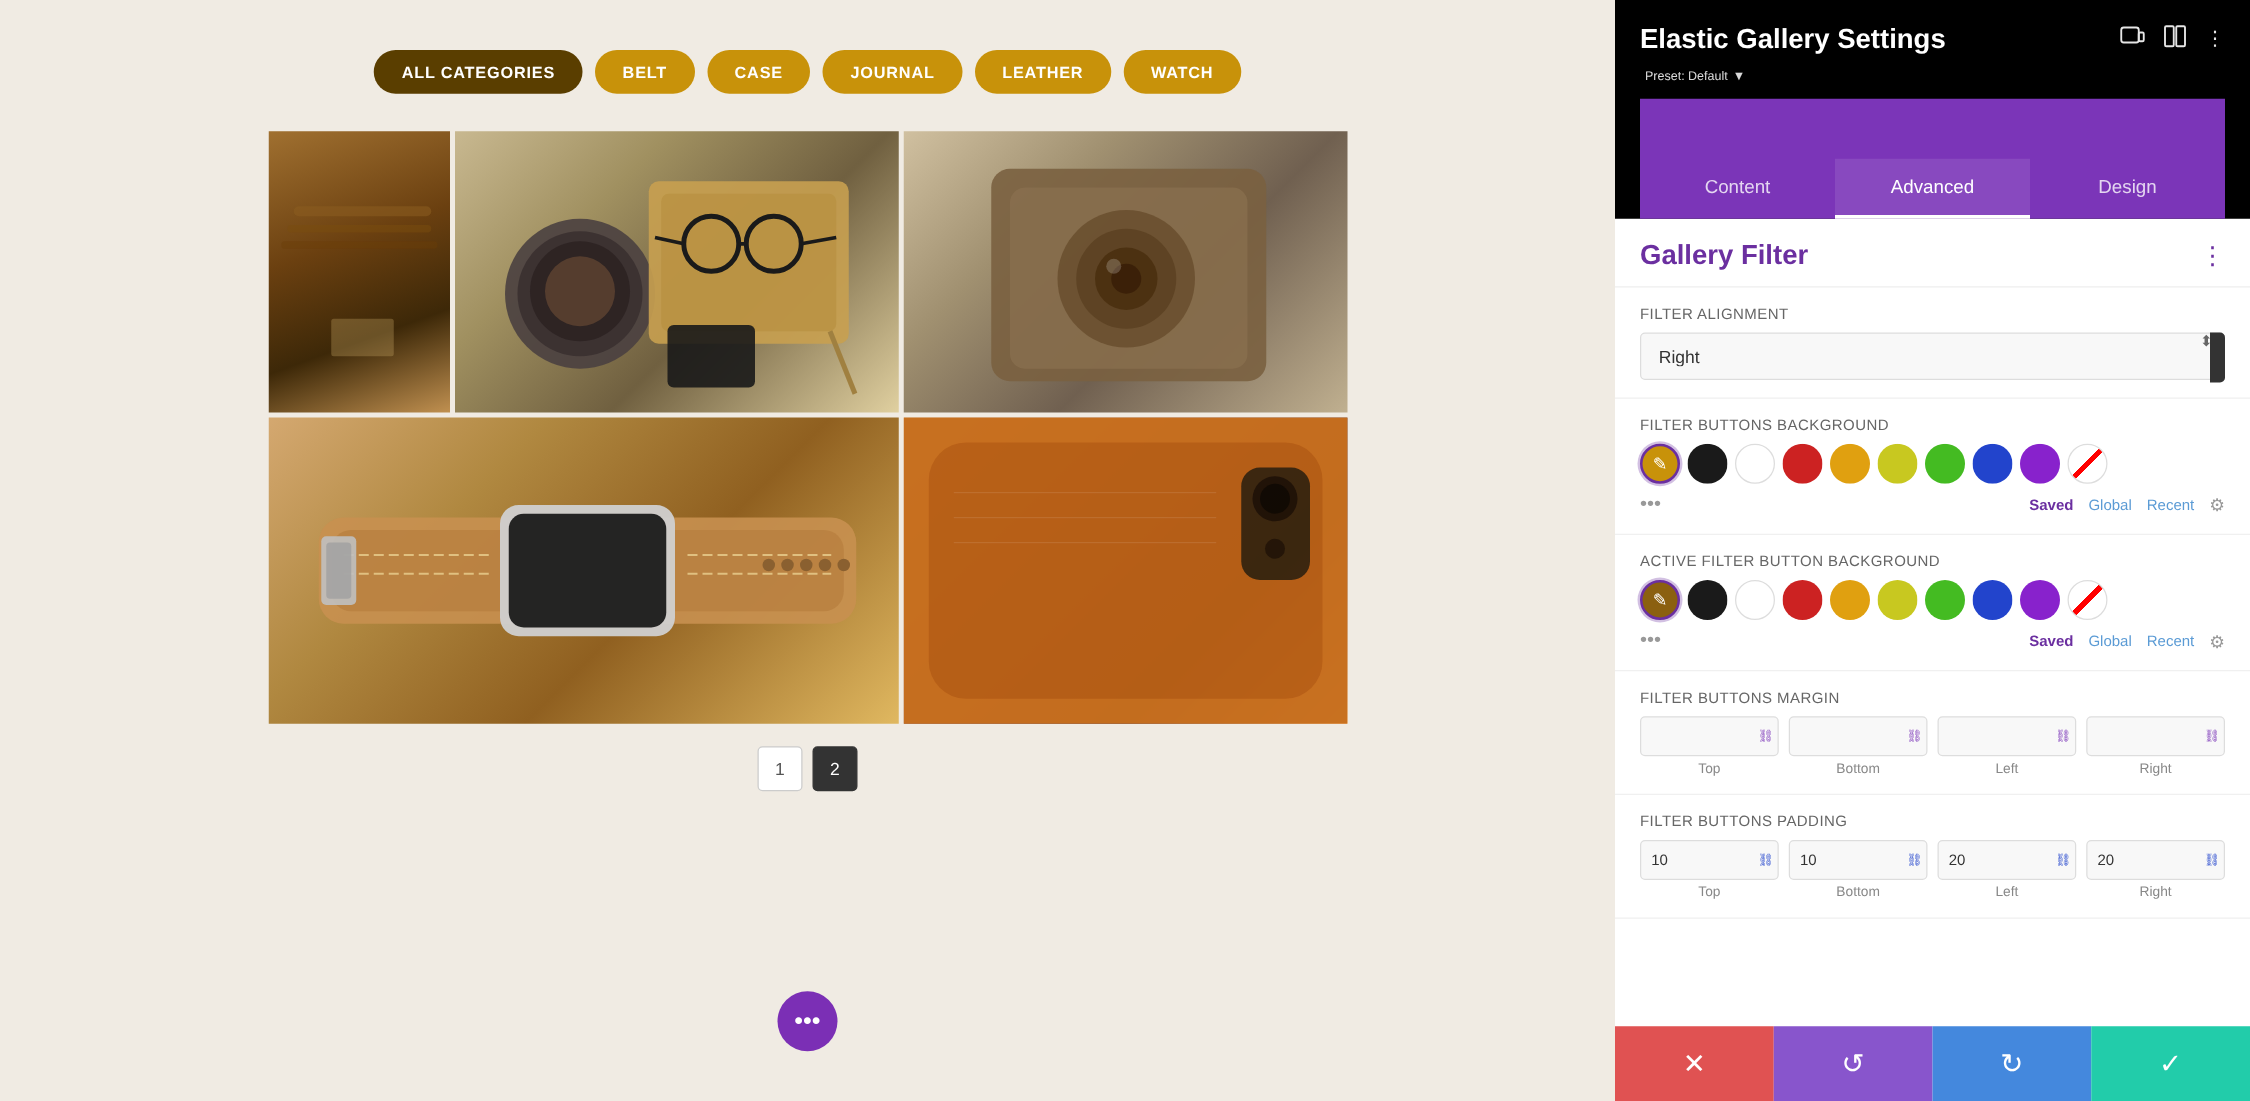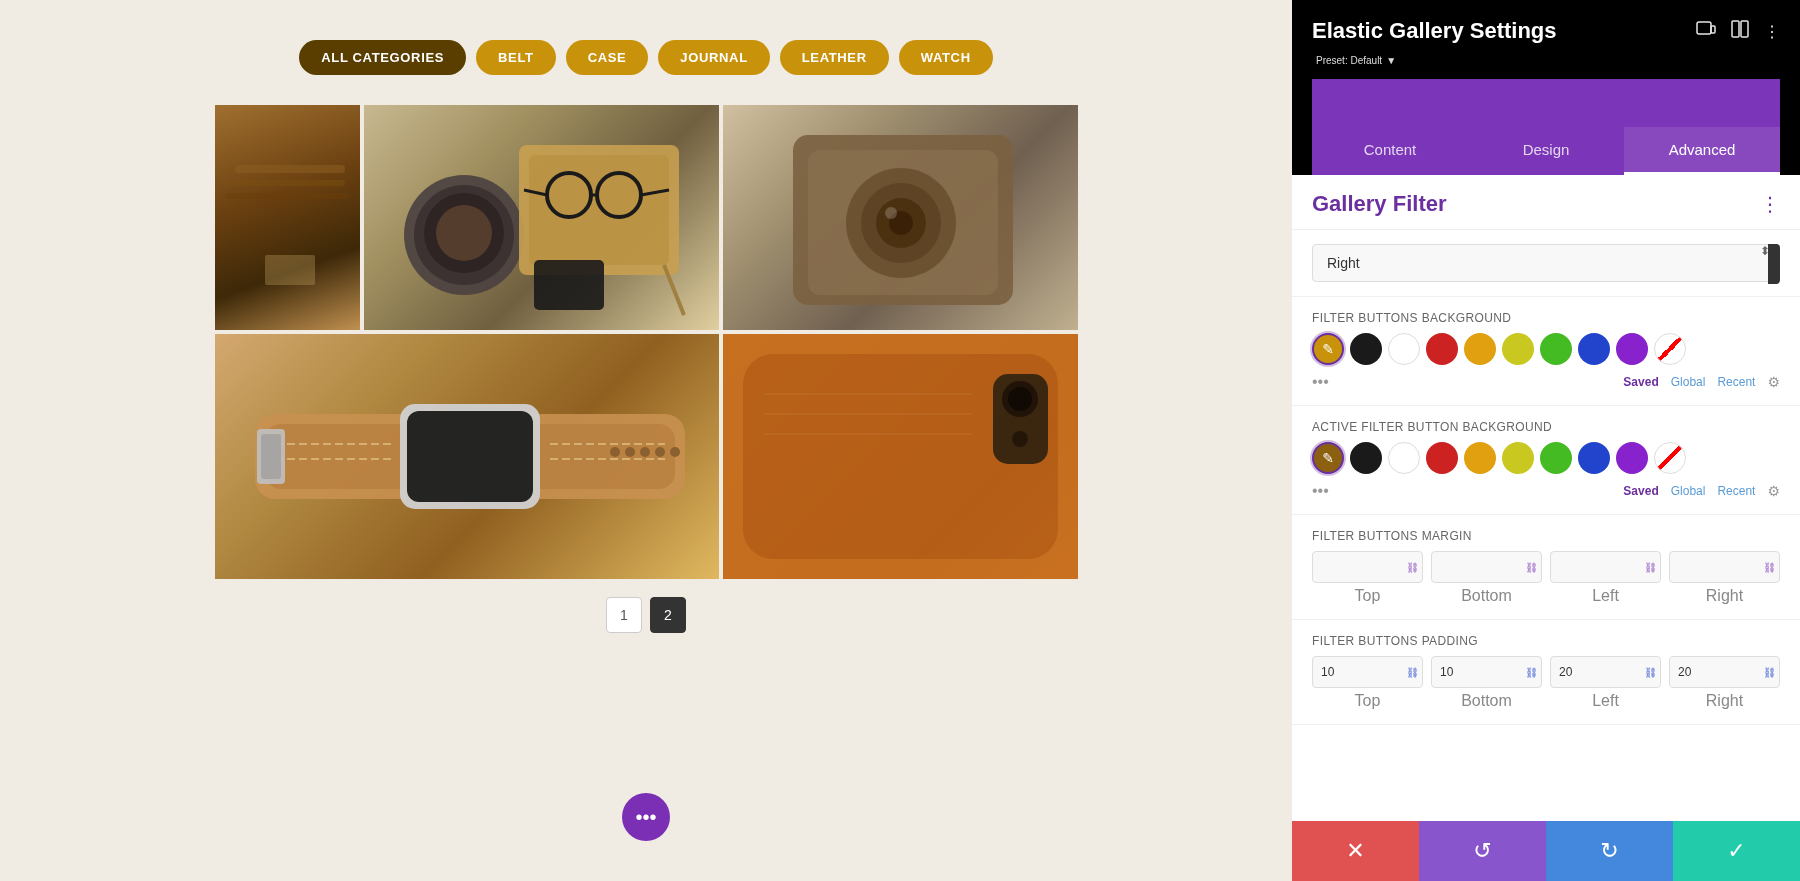--- a/index.html
+++ b/index.html
@@ -298,21 +298,21 @@
       outline: none;
     }
     .input-link-icon {
       position: absolute;
       right: 4px;
       font-size: 10px;
       color: #7b35b8;
       cursor: pointer;
     }
     .input-label {
-      font-size: 16px;
+      font-size: 11px;
       color: #888;
       text-align: center;
     }
 
     
     .panel-footer {
       display: flex;
       height: 60px;
       position: absolute;
       bottom: 0;
@@ -465,33 +465,34 @@
         </span>
         <span class="header-icon">⋮</span>
       </div>
     </div>
     <div class="preset-label">
       <span>Preset: Default</span><span>▼</span>
     </div>
 
     <div class="panel-tabs">
       <div class="panel-tab">Content</div>
+      <div class="panel-tab active">Advanced</div>
       <div class="panel-tab">Design</div>
-      <div class="panel-tab active">Advanced</div>
     </div>
   </div>
 
   <div class="panel-content">
 
     <div class="section-header">
       <span class="section-title">Gallery Filter</span>
       <span class="section-more">⋮</span>
     </div>
 
     <div class="form-field">
+      <div class="field-label">Filter alignment</div>
       <div class="select-wrapper" style="display:flex; align-items:stretch;">
         <select class="field-select">
           <option>Left</option>
           <option>Center</option>
           <option selected="">Right</option>
         </select>
         <span class="select-arrow">⬍</span>
         <div class="select-swatch"></div>
       </div>
     </div>

